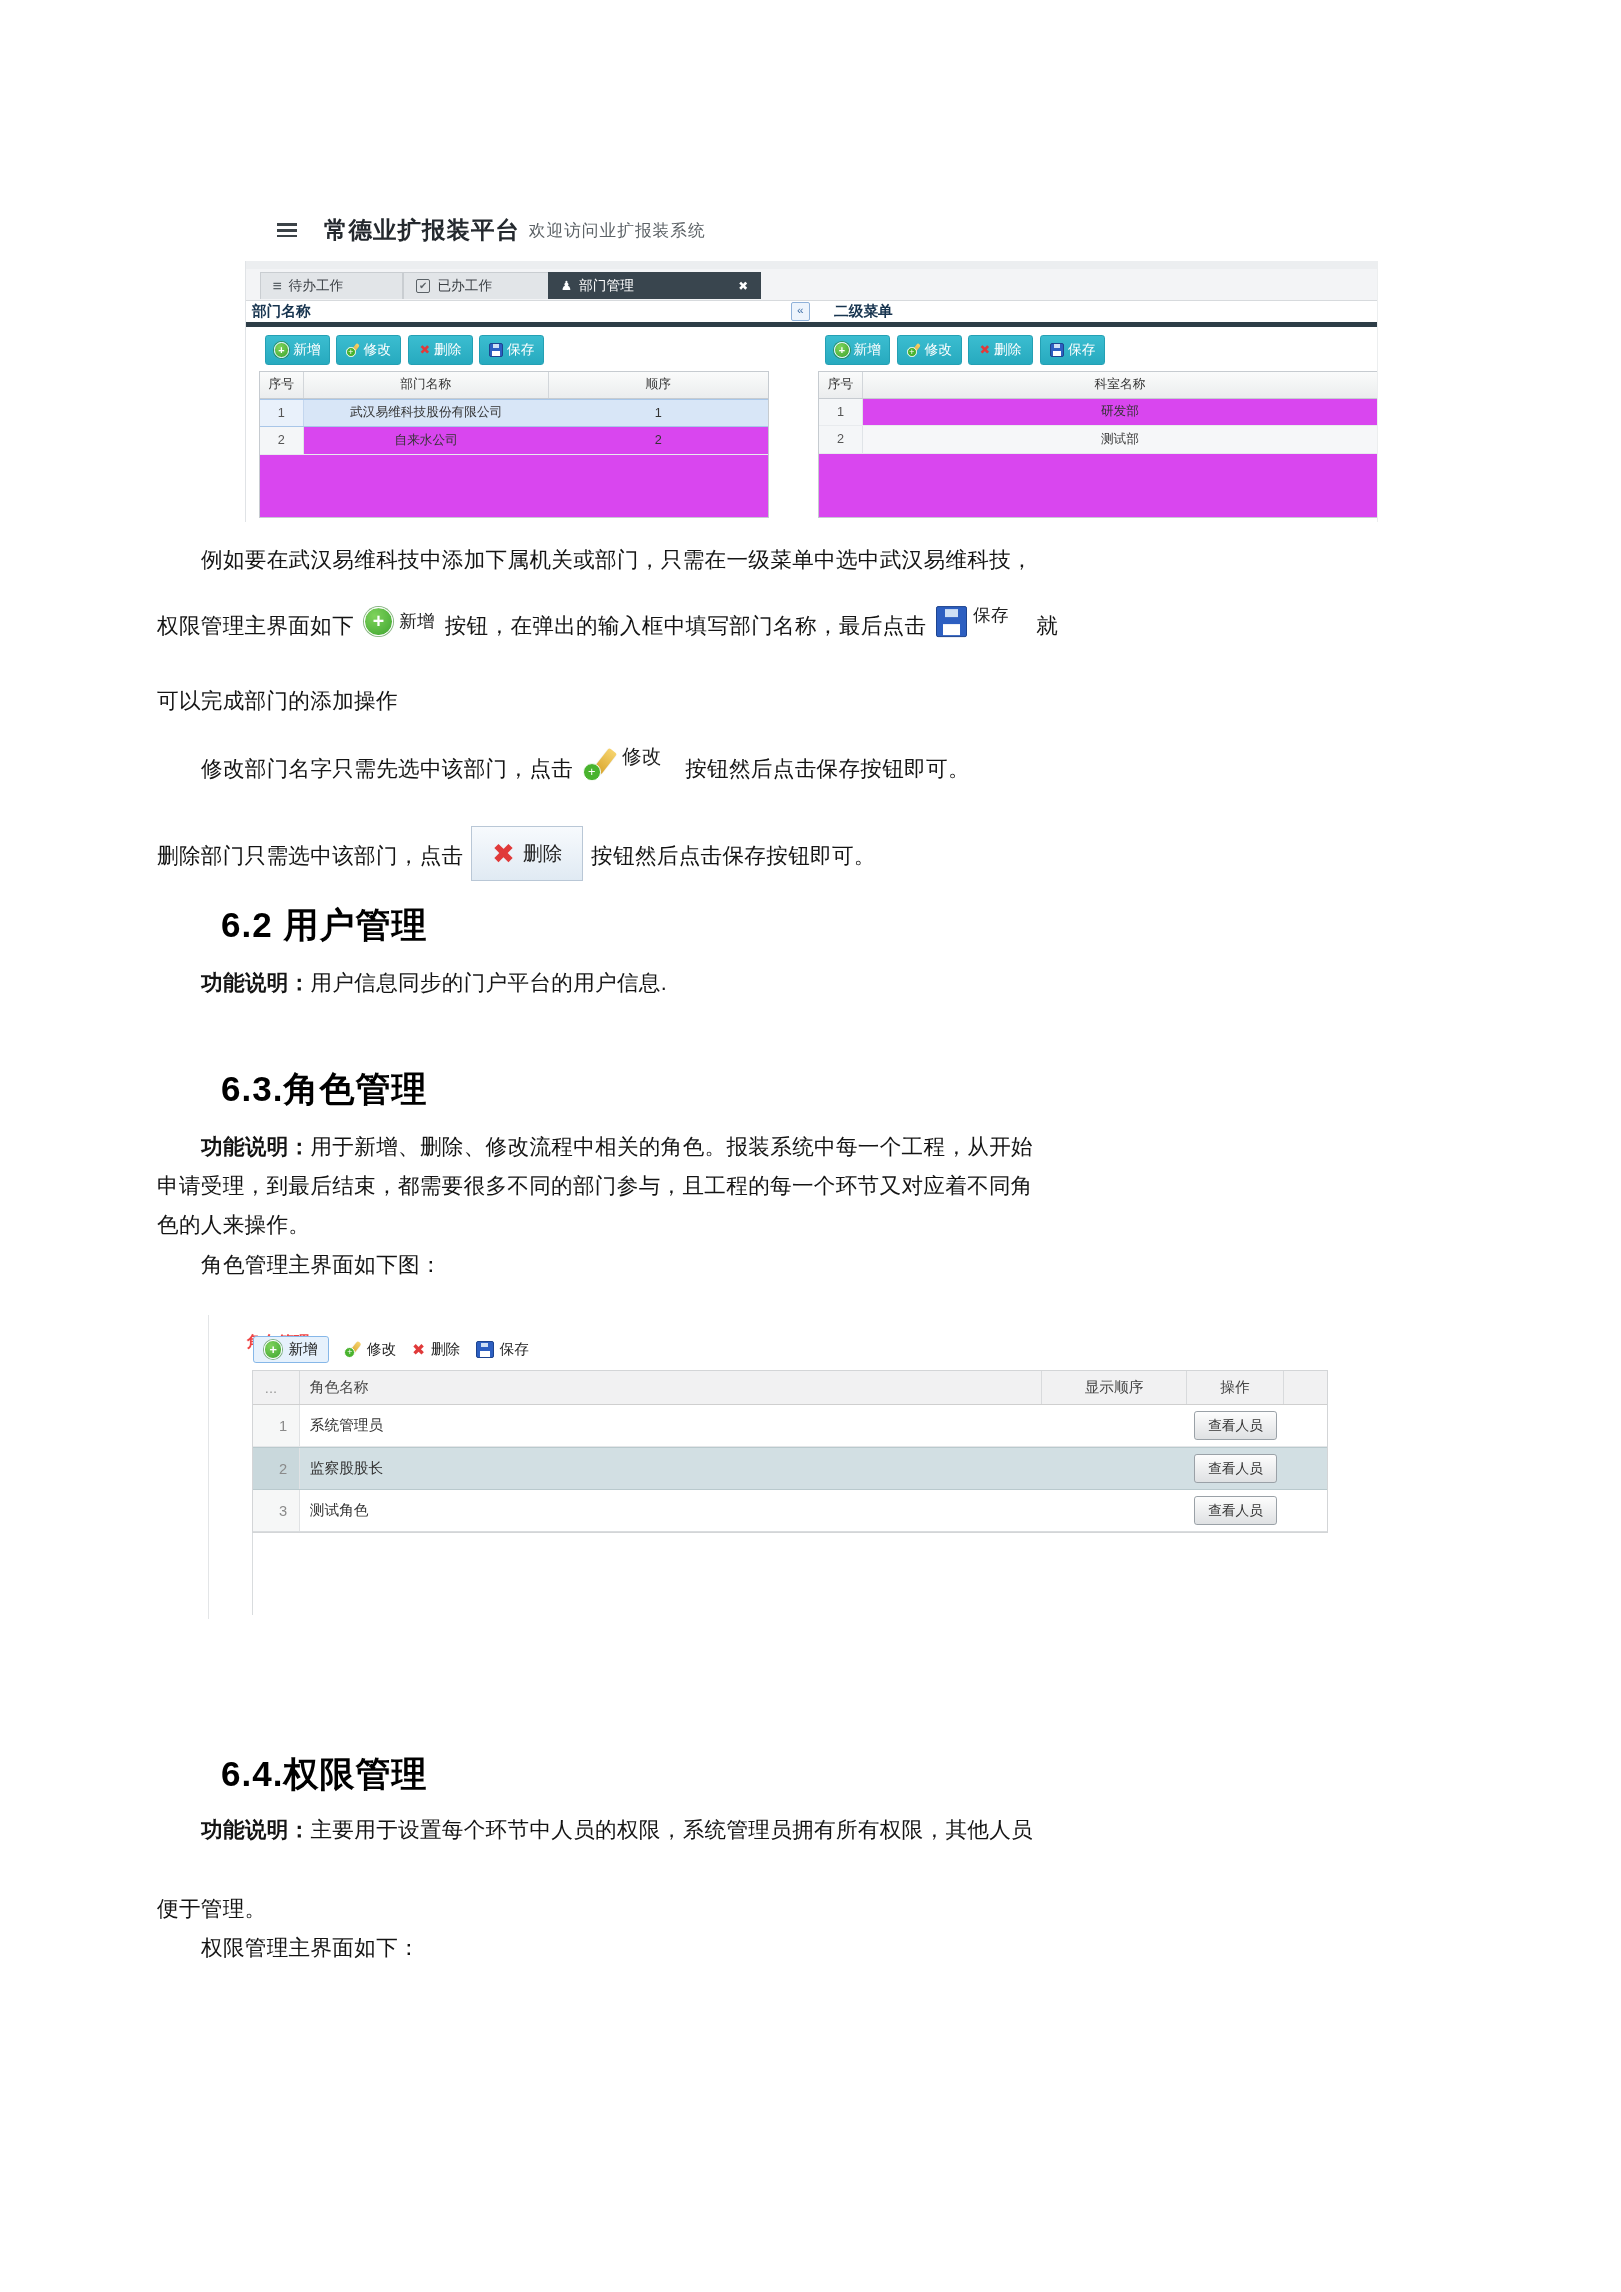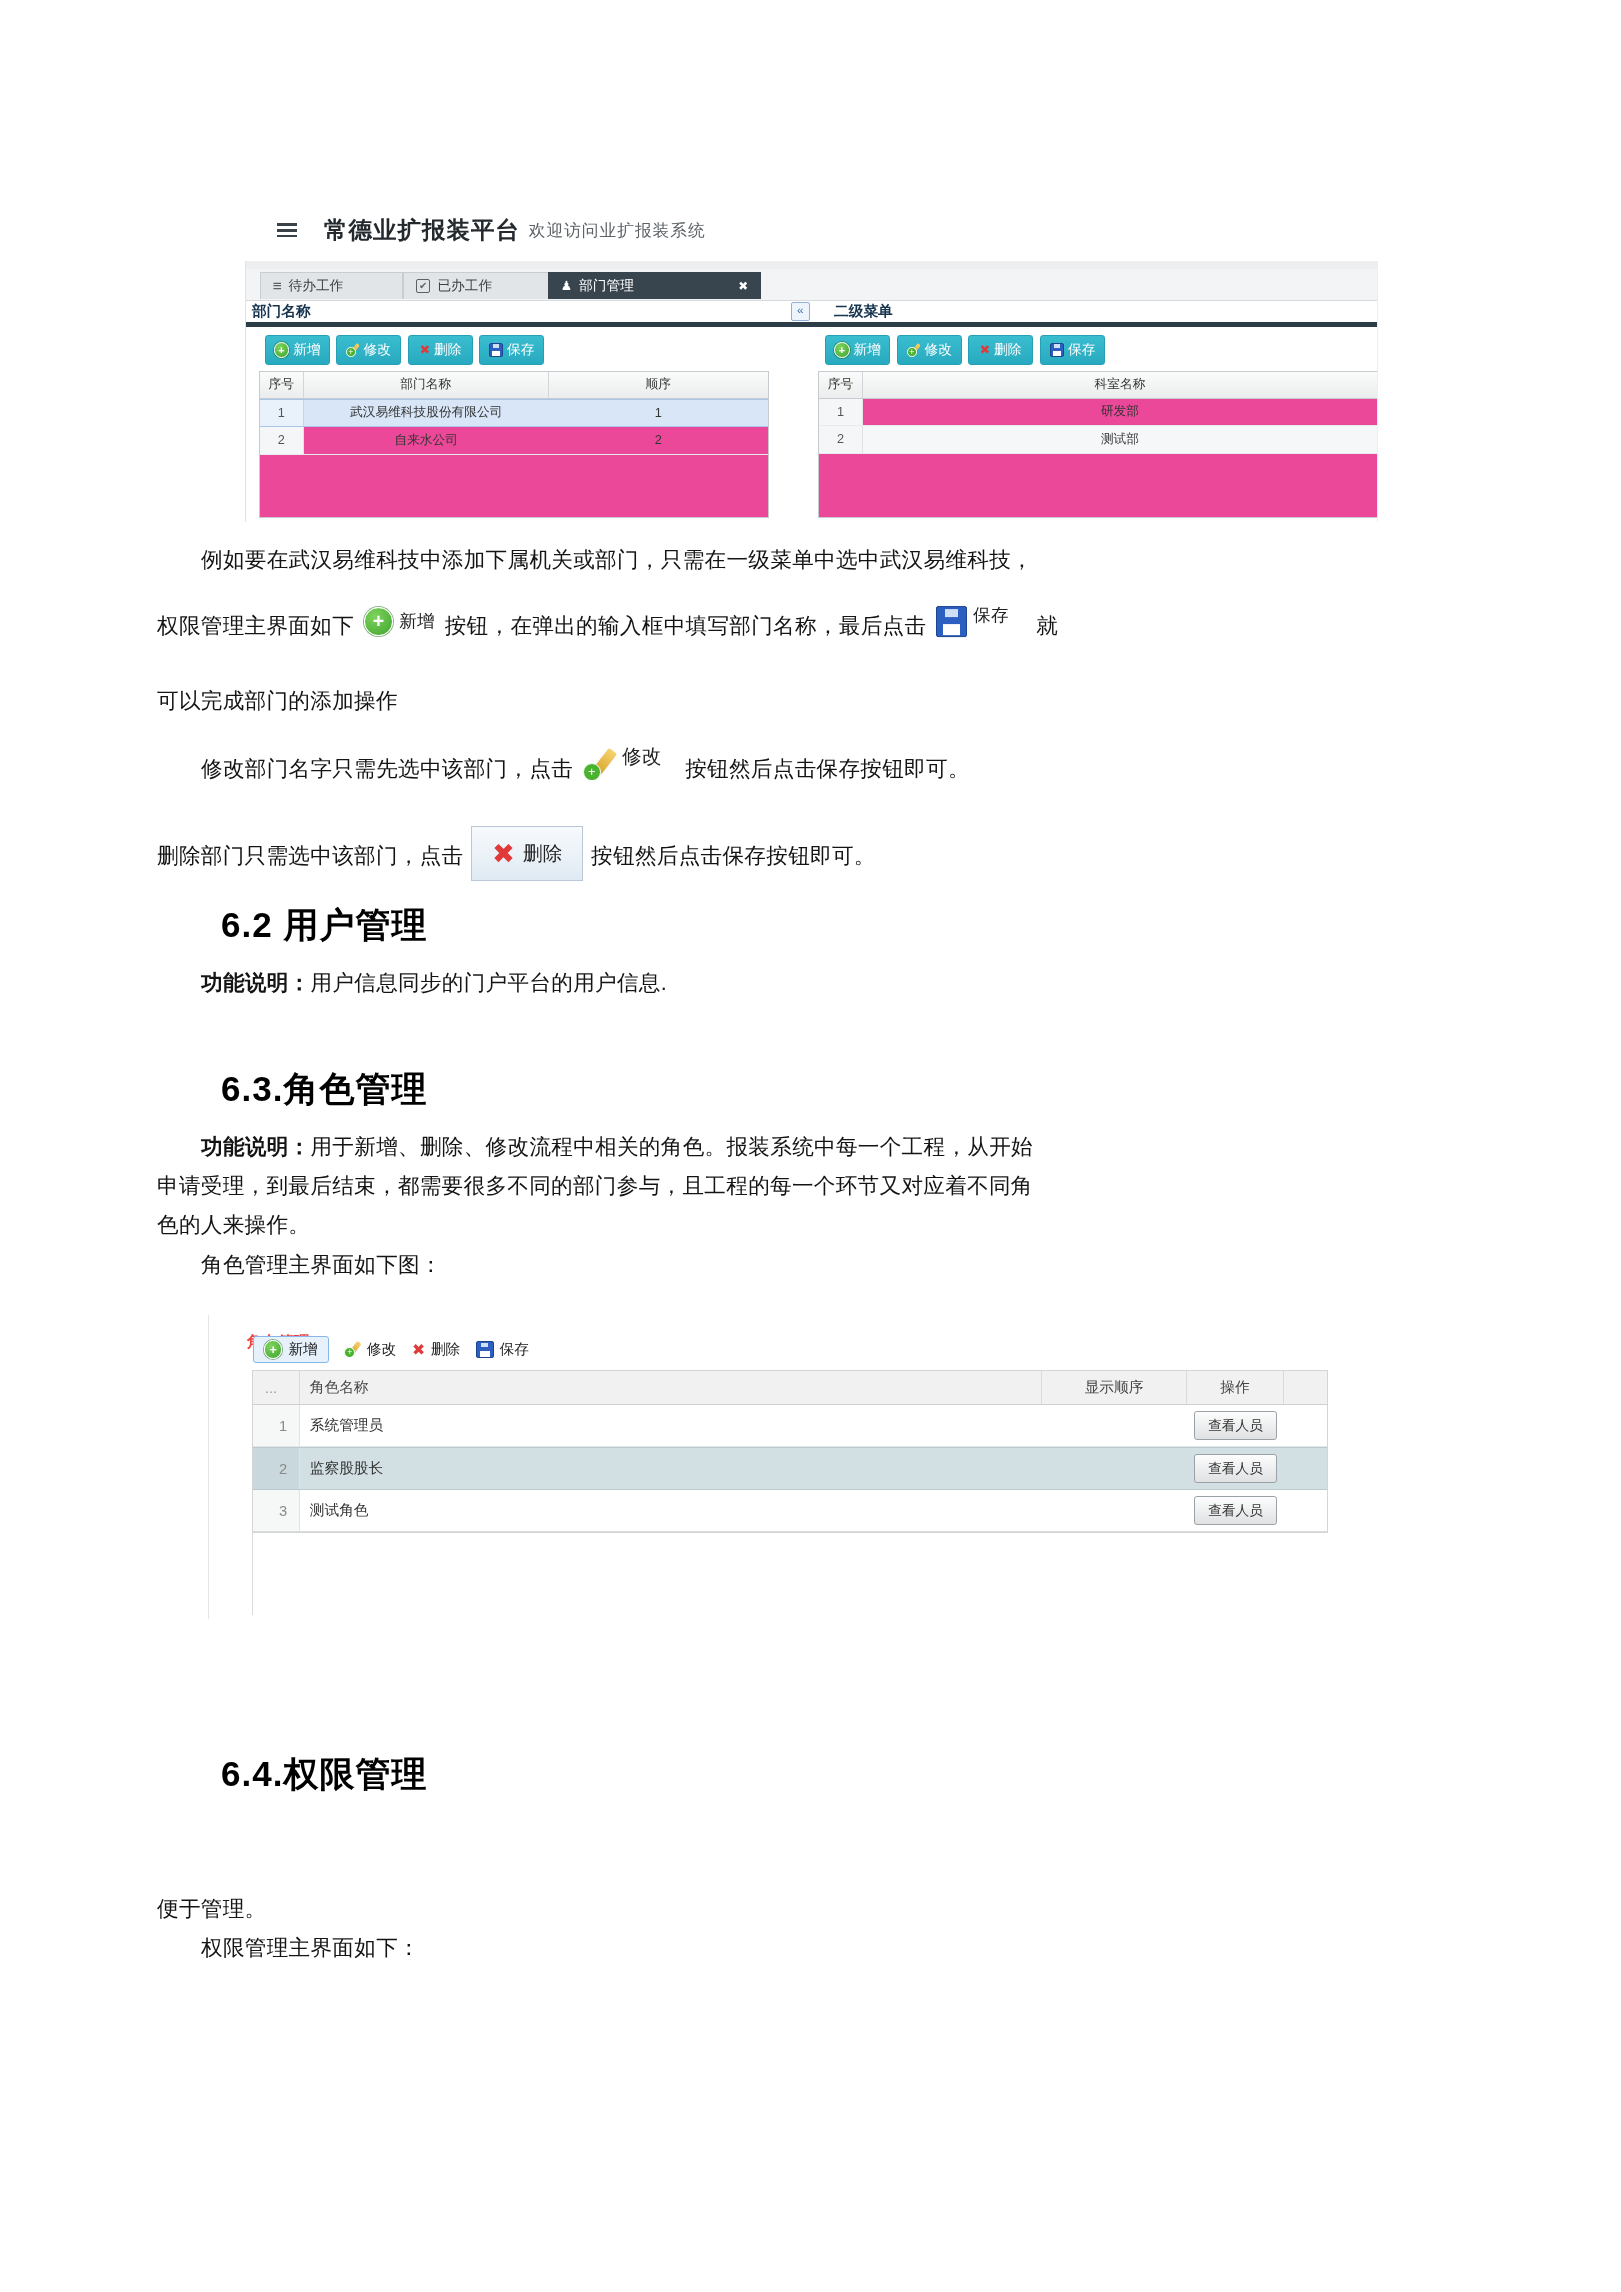--- a/index.html
+++ b/index.html
@@ -51,21 +51,21 @@
   #ui1 .divider{position:absolute;left:0;top:61px;width:100%;height:4.9px;background:#2d3d47;}
 
   .tbtn{position:absolute;top:74px;width:65px;height:30px;background:linear-gradient(#3bbdd0,#27aabf);
         border:1px solid #24a0b4;border-radius:2.9px;color:#fff;font-size:13.7px;
         display:flex;align-items:center;justify-content:center;gap:3.9px;box-sizing:border-box;}
   .tbtn .icon-new{width:13.7px;height:13.7px;font-size:10.8px;}
   .tbtn .icon-edit{width:13.7px;height:13.7px;}
   .tbtn .icon-save{width:12.7px;height:12.7px;}
   .tbtn .icon-del{font-size:12.7px;}
 
-  .grid{position:absolute;top:110px;height:147px;background:#ec4899;border:1px solid #c6cbd0;box-sizing:border-box;}
+  .grid{position:absolute;top:110px;height:147px;background:#d946ef;border:1px solid #c6cbd0;box-sizing:border-box;}
   .grid .hrow{display:flex;height:25.5px;background:linear-gradient(#fafbfb,#ebedee);border-bottom:1px solid #c6cbd0;}
   .grid .hcell{display:flex;align-items:center;justify-content:center;font-size:12.7px;color:#333;
       border-right:1px solid #d2d6da;box-sizing:border-box;}
   .grid .row{display:flex;height:26.5px;border-bottom:1px solid #e8ebee;}
   .grid .cell{display:flex;align-items:center;justify-content:center;font-size:12.7px;color:#333;box-sizing:border-box;}
   .grid .numcell{background:#f4f6f8;border-right:1px solid #e0e4e8;color:#555;}
   .row.sel-blue{background:#d8e6f7;border-top:1px solid #a8c6e8;border-bottom:1px solid #a8c6e8;}
   .row.sel-blue .numcell{background:#e9f1fb;border-right:1px solid #c3d6ee;}
   .row.alt{background:#f6f7f9;}
 
@@ -318,17 +318,20 @@
       <div class="cell" style="width:742px;padding-left:9.8px;">测试角色</div>
       <div class="cell" style="width:145px;"></div>
       <div class="cell" style="width:97px;justify-content:center;">
         <span class="btn-view">查看人员</span>
       </div>
       <div class="cell" style="width:43px;"></div>
     </div>
   </div>
 
   <div class="h2" style="left:221px;top:1751px;">6.4.权限管理</div>
+  <div class="line" style="left:201px;top:1815px;">
+    <span class="blab">功能说明：</span><span>主要用于设置每个环节中人员的权限，系统管理员拥有所有权限，其他人员</span>
+  </div>
   <div class="line" style="left:157px;top:1894px;">便于管理。</div>
   <div class="line" style="left:201px;top:1933px;">权限管理主界面如下：</div>
 
 </div>
 
 
 </body></html>

